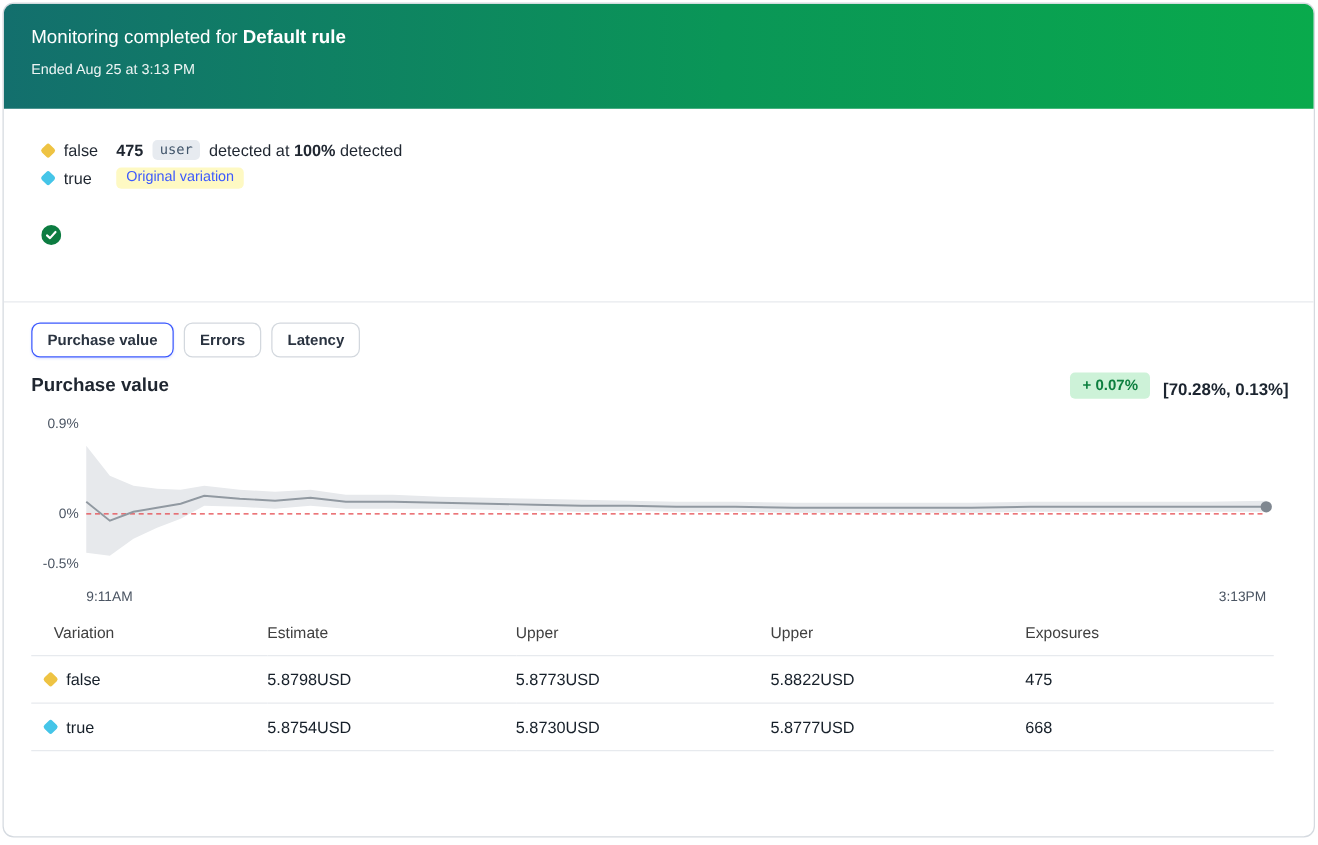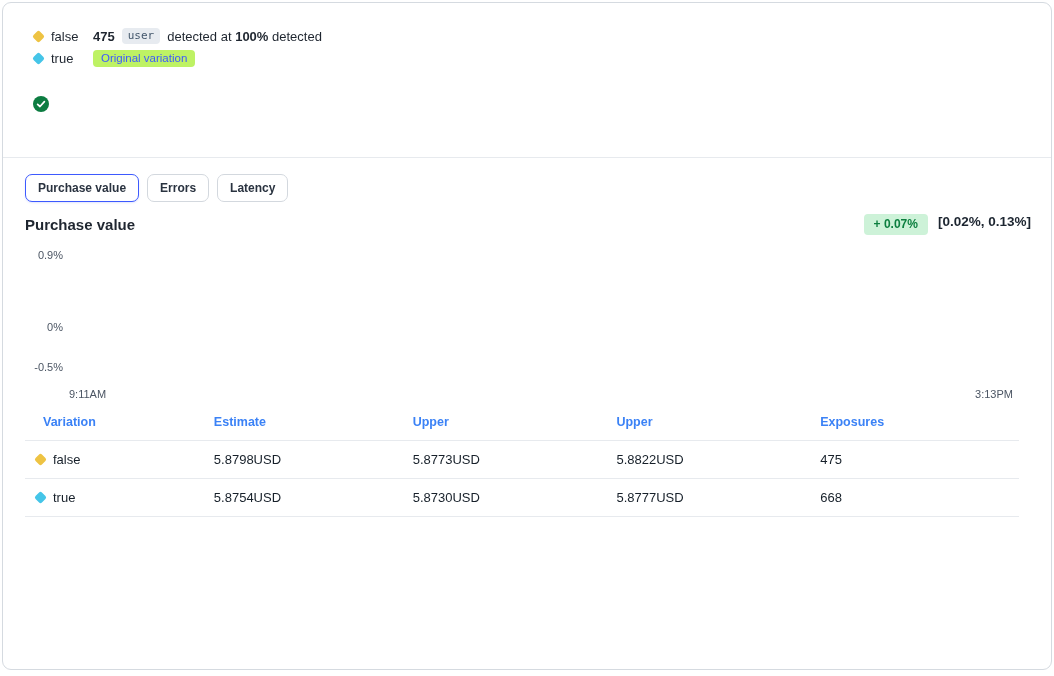--- a/index.html
+++ b/index.html
@@ -26,21 +26,21 @@
   .diamond.yellow { background:#eec343; }
   .diamond.cyan { background:#45c5e8; }
   .var-name { width:42px; flex:0 0 auto; }
   .count { font-weight:700; margin-right:7px; }
   .unit-badge {
     background:#e7ebf0; color:#42566b; font-family:"DejaVu Sans Mono",monospace;
     font-size:11px; padding:1px 6px 2px; border-radius:4px; margin-right:7px;
   }
   .sentence b { font-weight:700; }
   .orig-badge {
-    background:#bef264; color:#3d5afe; font-size:11.5px; font-weight:500;
+    background:#fef9c3; color:#3d5afe; font-size:11.5px; font-weight:500;
     padding:2px 8px 3px; border-radius:4px;
   }
   .result-row { display:flex; align-items:center; margin-top:24px; height:22px; font-size:13px; }
   .check-icon { flex:0 0 auto; margin-right:9px; display:inline-flex; }
   .result-text b { font-weight:700; }
   .inline-diamond { display:inline-block; width:9px; height:9px; border-radius:2px; transform:rotate(45deg); background:#eec343; margin:0 6px 0 3px; }
 
   .divider { border:none; border-top:1px solid #e7eaee; margin-top:42px; }
 
   
@@ -48,60 +48,64 @@
   .tab {
     font-family:inherit; font-size:12px; font-weight:700; color:#2a3340;
     background:#fff; border:1px solid #d3d8de; border-radius:7px;
     padding:6px 12px; cursor:pointer; line-height:14px;
   }
   .tab.active { border-color:#3d5afe; box-shadow:0 1px 2px rgba(61,90,254,0.15); }
 
   
   .metric-header { display:flex; justify-content:space-between; align-items:center; margin:12px 20px 0 22px; }
   .metric-title { font-size:15px; font-weight:700; line-height:20px; }
-  .metric-right { display:flex; align-items:flex-start; gap:10px; }
+  .metric-right { display:flex; align-items:flex-end; gap:10px; }
   .delta-badge {
     background:#cdf2d8; color:#0c7f3f; font-size:12px; font-weight:700;
     padding:3px 10px 4px; border-radius:4px;
   }
   .ci-text { font-size:13.5px; font-weight:700; color:#1c2530; }
 
   
-  .chart { display:flex; margin:14px 38px 0 22px;flex-direction:column; }
+  .chart { display:flex; margin:14px 38px 0 22px; }
   .y-axis { position:relative; width:44px; flex:0 0 auto; height:134px; }
   .y-tick { position:absolute; right:6px; font-size:11px; color:#4b5563; line-height:12px; }
   .y-tick.t0 { top:0px; }
   .y-tick.t1 { top:72px; }
   .y-tick.t2 { top:112px; }
   .plot { position:relative; flex:1; height:134px; }
   .plot svg { position:absolute; inset:0; width:100%; height:100%; overflow:visible; }
   .band { fill:#e7e9ec; stroke:none; }
   .zero { stroke:#e5484d; stroke-width:1; stroke-dasharray:4 3; }
   .series { fill:none; stroke:#9199a1; stroke-width:1.5; }
   .end-dot { fill:#7f8790; }
   .x-axis { display:flex; justify-content:space-between; margin:4px 38px 0 66px; font-size:11px; color:#4b5563; line-height:14px;gap:10px; }
 
   .viewing { margin:30px 24px 0 22px; font-size:13px; line-height:20px; }
 
   
   table { width:994px; margin:6px 34px 0 22px; border-collapse:collapse; table-layout:fixed; }
   col.c-var { width:19%; } col.c-est { width:20%; } col.c-low { width:20.5%; } col.c-up { width:20.5%; } col.c-exp { width:20%; }
-  th { font-size:12.5px; color:#3b82f6; font-weight:700; padding:8px 0 11px; border-bottom:1px solid #e7eaee; }
+  th { font-size:12.5px; color:#404040; font-weight:400; padding:8px 0 11px; border-bottom:1px solid #e7eaee; }
   th.left { text-align:left; padding-left:18px; }
   th.right, td.right { text-align:left; }
   td { font-size:13px; color:#17202a; padding:11px 0; border-bottom:1px solid #e7eaee; }
   td.left { text-align:left; }
   .cell-var { display:flex; align-items:center; padding-left:10px; }
   .cell-var .diamond { margin-right:8px; }
 </style>
 </head>
 <body>
 
 <div class="card">
 
+  <div class="banner">
+    <div class="banner-title"><span>Monitoring completed for </span><b>Default rule</b></div>
+    <div class="banner-subtitle">Ended Aug 25 at 3:13 PM</div>
+  </div>
 
   <div class="summary">
     <div class="var-row row-indent">
       <span class="diamond yellow"></span>
       <span class="var-name">false</span>
       <span class="count">475</span>
       <span class="unit-badge">user</span>
       <span class="sentence"><span>detected at </span><b>100%</b><span> detected</span></span>
     </div>
     <div class="var-row row-indent">
@@ -124,21 +128,21 @@
   <div class="tabs">
     <button class="tab active">Purchase value</button>
     <button class="tab">Errors</button>
     <button class="tab">Latency</button>
   </div>
 
   <div class="metric-header">
     <div class="metric-title">Purchase value</div>
     <div class="metric-right">
       <span class="delta-badge">+ 0.07%</span>
-      <span class="ci-text">[0.02%, 0.13%]</span>
+      <span class="ci-text">[70.28%, 0.13%]</span>
     </div>
   </div>
 
   <div class="chart">
     <div class="y-axis">
       <span class="y-tick t0">0.9%</span>
       <span class="y-tick t1">0%</span>
       <span class="y-tick t2">-0.5%</span>
     </div>
     <div class="plot">

